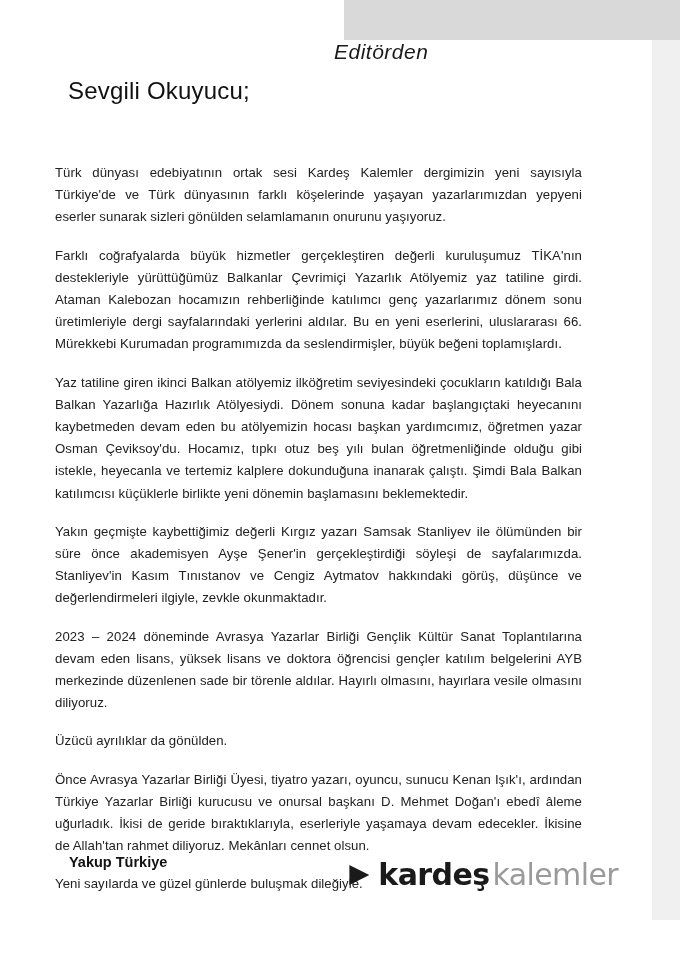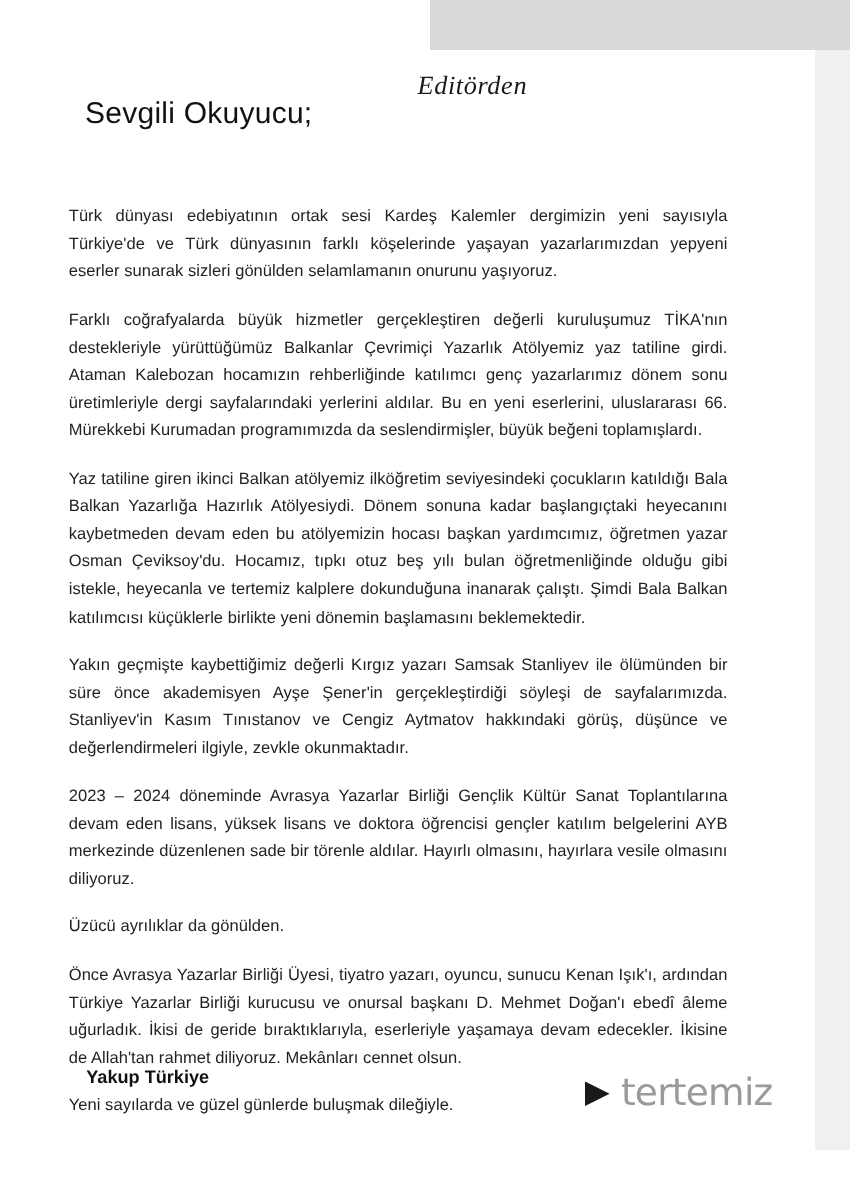--- a/index.html
+++ b/index.html
@@ -50,22 +50,22 @@
     left: 28px;
     top: 40px;
     width: 624px;
     height: 898px;
     background: #ffffff;
     box-shadow: 0 0 0 0 transparent;
   }
   .editor-script {
     position: absolute;
     left: 306px;
-    top: 16px;
-    font-family: Liberation Serif, serif;
+    top: 0;
+    font-family: Liberation Sans, sans-serif;
     font-style: italic;
     font-size: 21px;
     color: #1a1a1a;
     letter-spacing: 0.5px;
   }
   .greeting {
     position: absolute;
     left: 40px;
     top: 37px;
     font-family: "Liberation Sans", sans-serif;
@@ -157,17 +157,18 @@
       <p>2023 – 2024 döneminde Avrasya Yazarlar Birliği Gençlik Kültür Sanat Toplantılarına devam eden lisans, yüksek lisans ve doktora öğrencisi gençler katılım belgelerini AYB merkezinde düzenlenen sade bir törenle aldılar. Hayırlı olmasını, hayırlara vesile olmasını diliyoruz.</p>
       <p>Üzücü ayrılıklar da gönülden.</p>
       <p>Önce Avrasya Yazarlar Birliği Üyesi, tiyatro yazarı, oyuncu, sunucu Kenan Işık'ı, ardından Türkiye Yazarlar Birliği kurucusu ve onursal başkanı D. Mehmet Doğan'ı ebedî âleme uğurladık. İkisi de geride bıraktıklarıyla, eserleriyle yaşamaya devam edecekler. İkisine de Allah'tan rahmet diliyoruz. Mekânları cennet olsun.</p>
       <p>Yeni sayılarda ve güzel günlerde buluşmak dileğiyle.</p>
     </div>
 
     <div class="signature">Yakup Türkiye</div>
 
     <div class="logo">
       <span class="logo-mark"></span>
-      <span class="logo-kalemler">tertemiz</span>
+      <span class="logo-kardes">kardeş</span>
+      <span class="logo-kalemler">kalemler</span>
     </div>
 
   </div>
 </div>
 
 </body></html>

